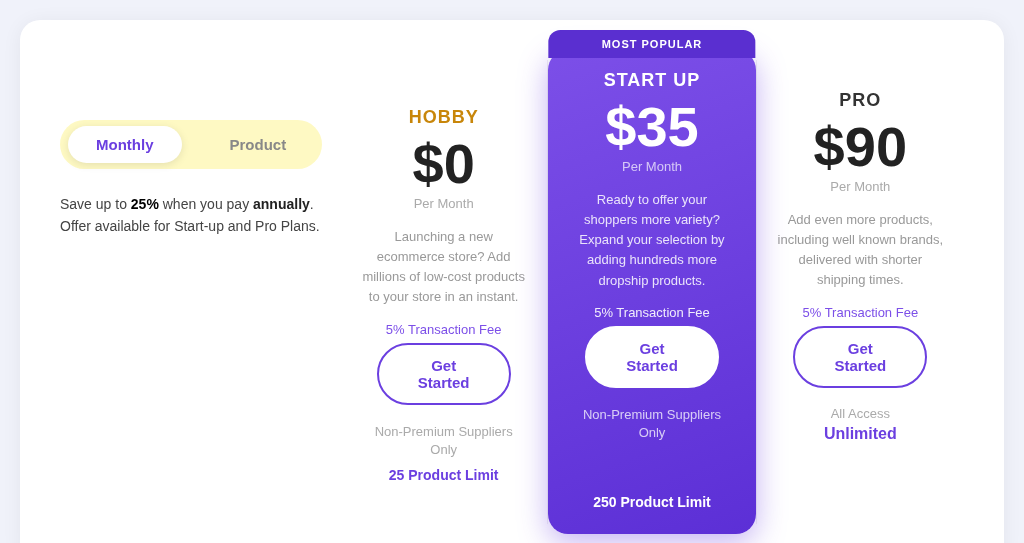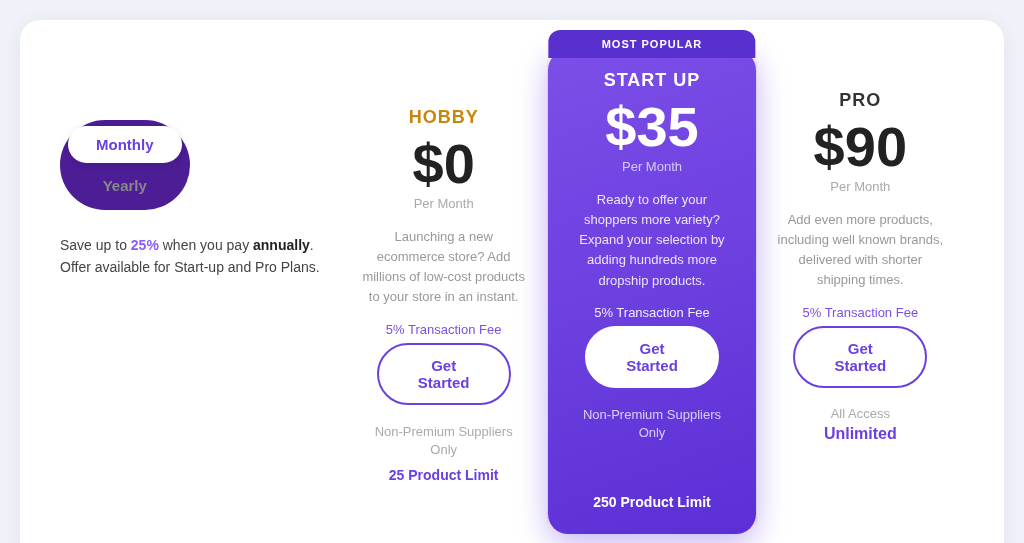--- a/index.html
+++ b/index.html
@@ -28,29 +28,28 @@
     .left-panel {
       width: 280px;
       min-width: 280px;
       padding-right: 20px;
       display: flex;
       flex-direction: column;
       justify-content: center;
       padding-top: 60px;
     }
     .toggle-container {
-      background: #4c1d95;
+      background: #fef9c3;
       border-radius: 50px;
       padding: 6px 8px;
       display: inline-flex;
       align-items: center;
-      gap: 4px;
+      gap: 20px;
       margin-bottom: 24px;
       width: fit-content;
-      flex-direction: column;
     }
     .toggle-btn {
       padding: 10px 28px;
       border-radius: 50px;
       border: none;
       cursor: pointer;
       font-size: 15px;
       font-weight: 600;
       transition: all 0.2s;
     }
@@ -62,21 +61,21 @@
     .toggle-btn.inactive {
       background: transparent;
       color: #888;
     }
     .save-text {
       font-size: 14px;
       color: #444;
       line-height: 1.6;
     }
     .save-text .highlight {
-      color: #8b5cf6;
+      color: #000000;
       font-weight: 700;
     }
     .save-text .bold {
       font-weight: 700;
       color: #222;
     }
     
     .cards-area {
       flex: 1;
       display: flex;
@@ -219,21 +218,21 @@
     }
   </style>
 </head>
 <body>
 
 <div class="container">
 
   <div class="left-panel">
     <div class="toggle-container">
       <button class="toggle-btn active">Monthly</button>
-      <button class="toggle-btn inactive">Yearly</button>
+      <button class="toggle-btn inactive">Product</button>
     </div>
     <p class="save-text">
       <span>Save up to </span><span class="highlight">25%</span><span> when you pay </span><span class="bold">annually</span><span>.</span><br>
       <span>Offer available for Start-up and Pro Plans.</span>
     </p>
   </div>
 
   <div class="cards-area">
 
     <div class="card hobby">

